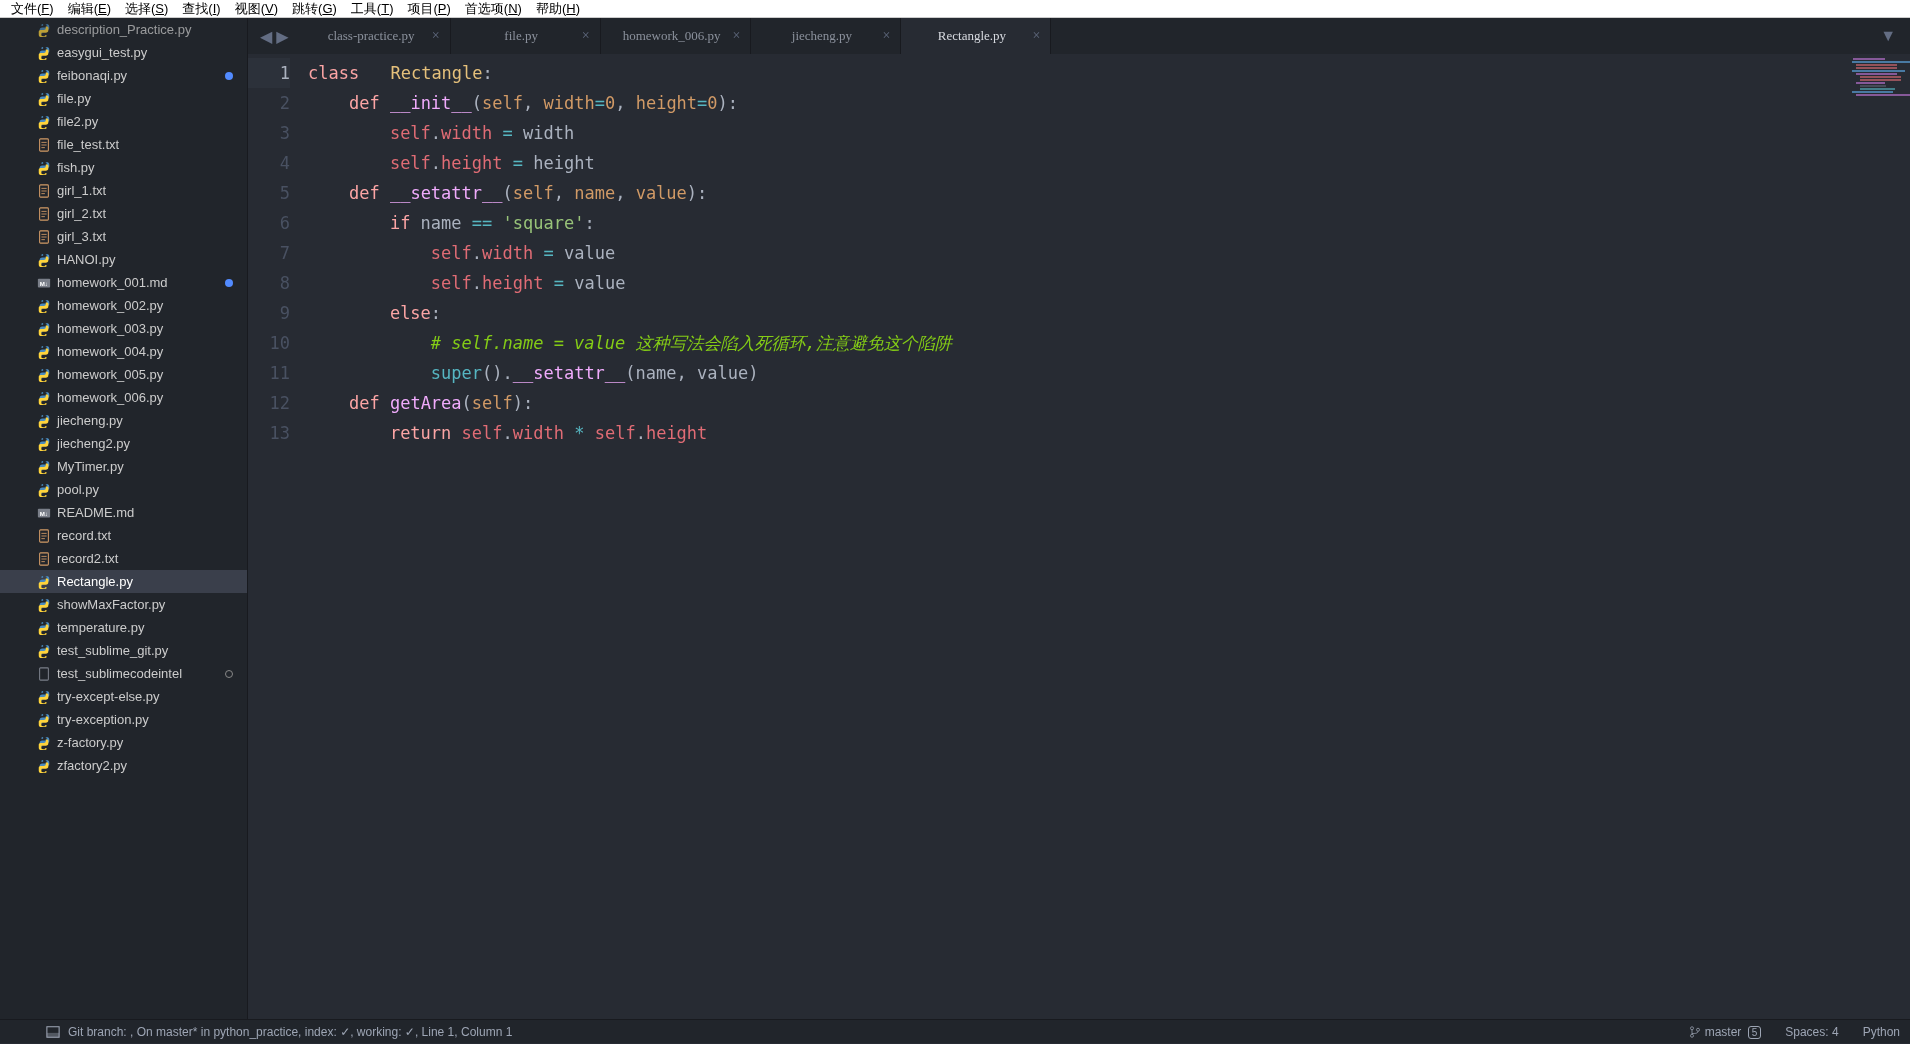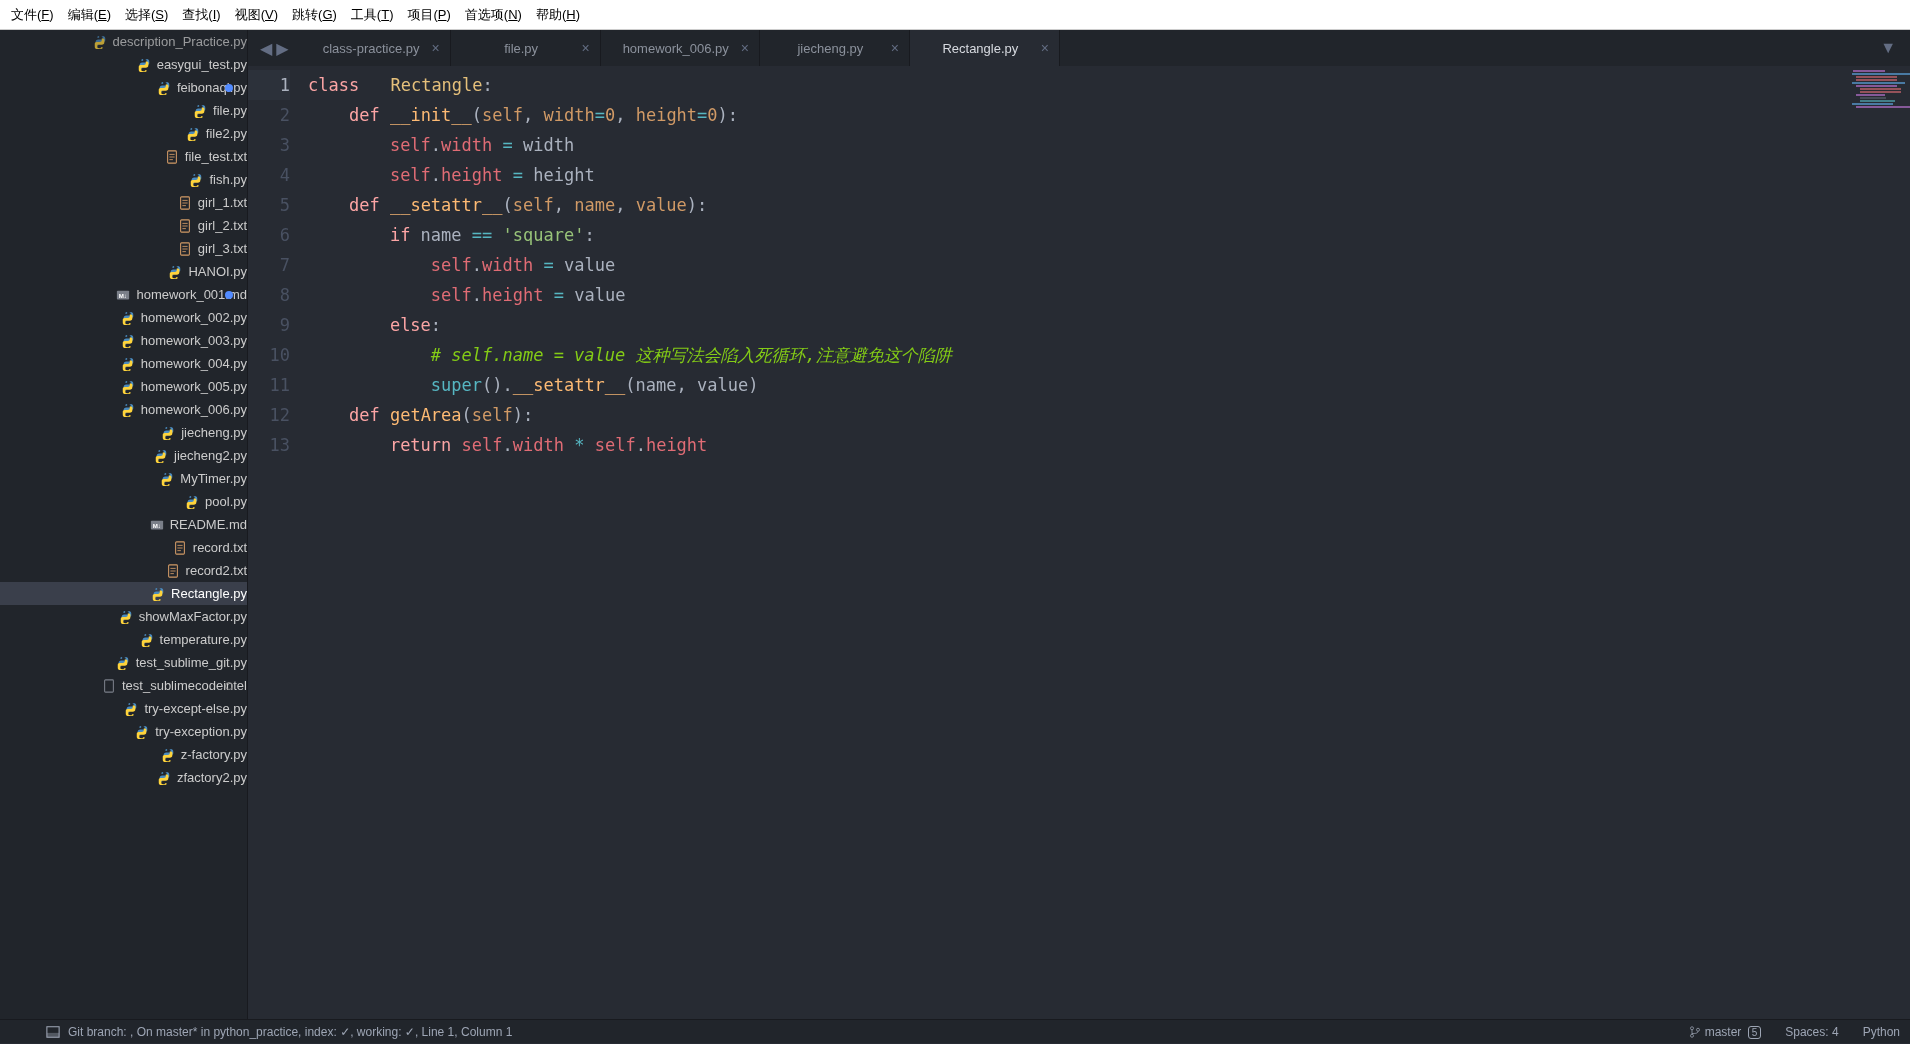--- a/index.html
+++ b/index.html
@@ -9,21 +9,21 @@
   color: #abb2bf;
   width: 1910px;
   height: 1044px;
   overflow: hidden;
   display: flex;
   flex-direction: column;
 }
 .menubar {
   background: #fff;
   color: #000;
-  height: 30px;
+  height: 18px;
   display: flex;
   align-items: center;
   font-size: 13px;
   padding: 0 4px;
   border-bottom: 1px solid #ccc;
 }
 .menubar .menu-item {
   padding: 0 7px;
   cursor: pointer;
 }
@@ -36,26 +36,25 @@
   width: 248px;
   background: #21252b;
   overflow-y: auto;
   border-right: 1px solid #181a1f;
 }
 .sidebar-list { list-style: none; }
 .file-item {
   display: flex;
   align-items: center;
   height: 23px;
-  padding-left: 64px;
+  padding-left: 37px;
   font-size: 13px;
   color: #ccc;
   cursor: pointer;
   position: relative;
-  justify-content: flex-end;
 }
 .file-item.active { background: #3a3f4b; color: #fff; }
 .file-item.cut { opacity: 0.7; }
 .file-icon {
   width: 14px; height: 14px;
   margin-right: 6px;
   display: inline-flex;
   align-items: center;
   justify-content: center;
   flex-shrink: 0;
@@ -100,20 +99,21 @@
   align-items: center;
   justify-content: center;
   gap: 18px;
   min-width: 150px;
   padding: 0 30px 0 22px;
   font-size: 13px;
   color: #8b919c;
   cursor: pointer;
   border-right: 1px solid #181a1f;
   position: relative;
+  font-family: Liberation Serif, serif;
 }
 .tab.active {
   background: #272b33;
   color: #d7dae0;
 }
 .tab-close {
   position: absolute;
   right: 10px;
   color: #636d83;
   font-size: 14px;
@@ -153,21 +153,21 @@
   right: 2px;
   top: 4px;
   width: 60px;
   height: 60px;
 }
 .minimap .ml { height: 2px; margin-bottom: 1px; }
 
 
 .kw { color: #fca5a5; }
 .cls { color: #e5c07b; margin-left: 21px; }
-.fn { color: #fdba74; }
+.fn { color: #f0abfc; }
 .parm { color: #d19a66; }
 .self { color: #e06c75; }
 .attr { color: #e06c75; }
 .op { color: #56b6c2; }
 .num { color: #d19a66; }
 .str { color: #98c379; }
 .punc { color: #abb2bf; }
 .cmt { color: #84cc16; font-style: italic; }
 .builtin { color: #56b6c2; }
 

